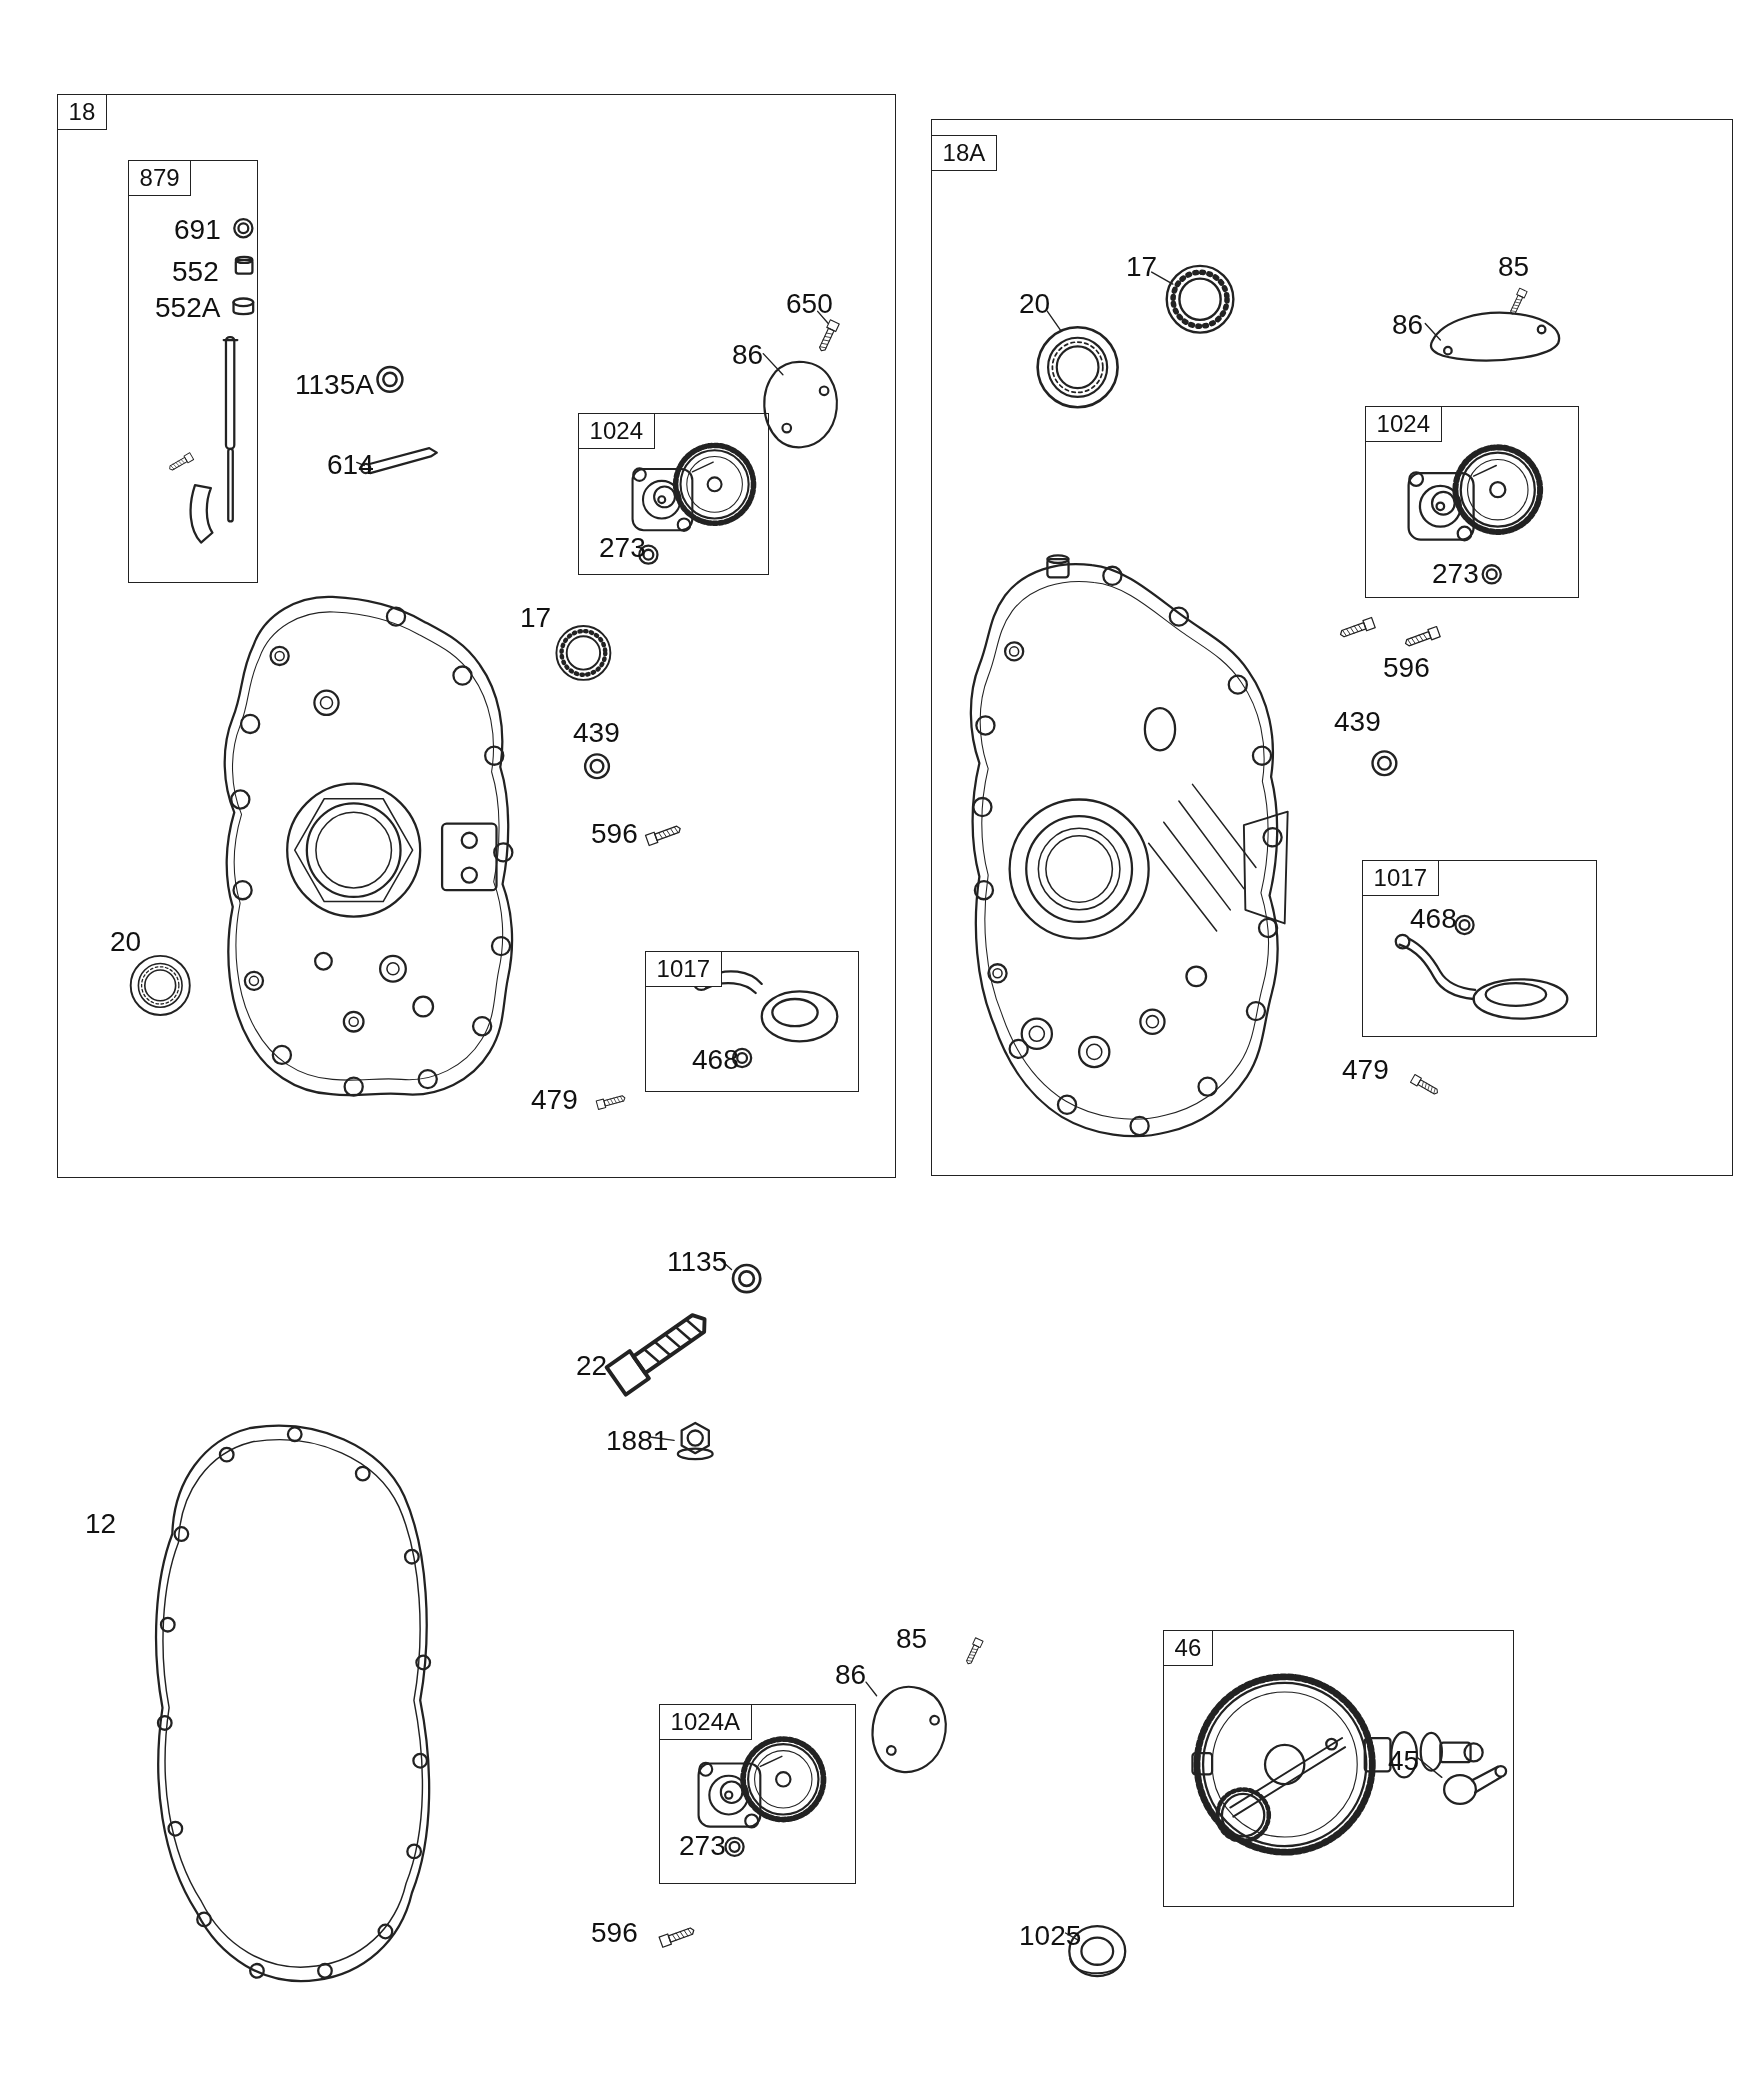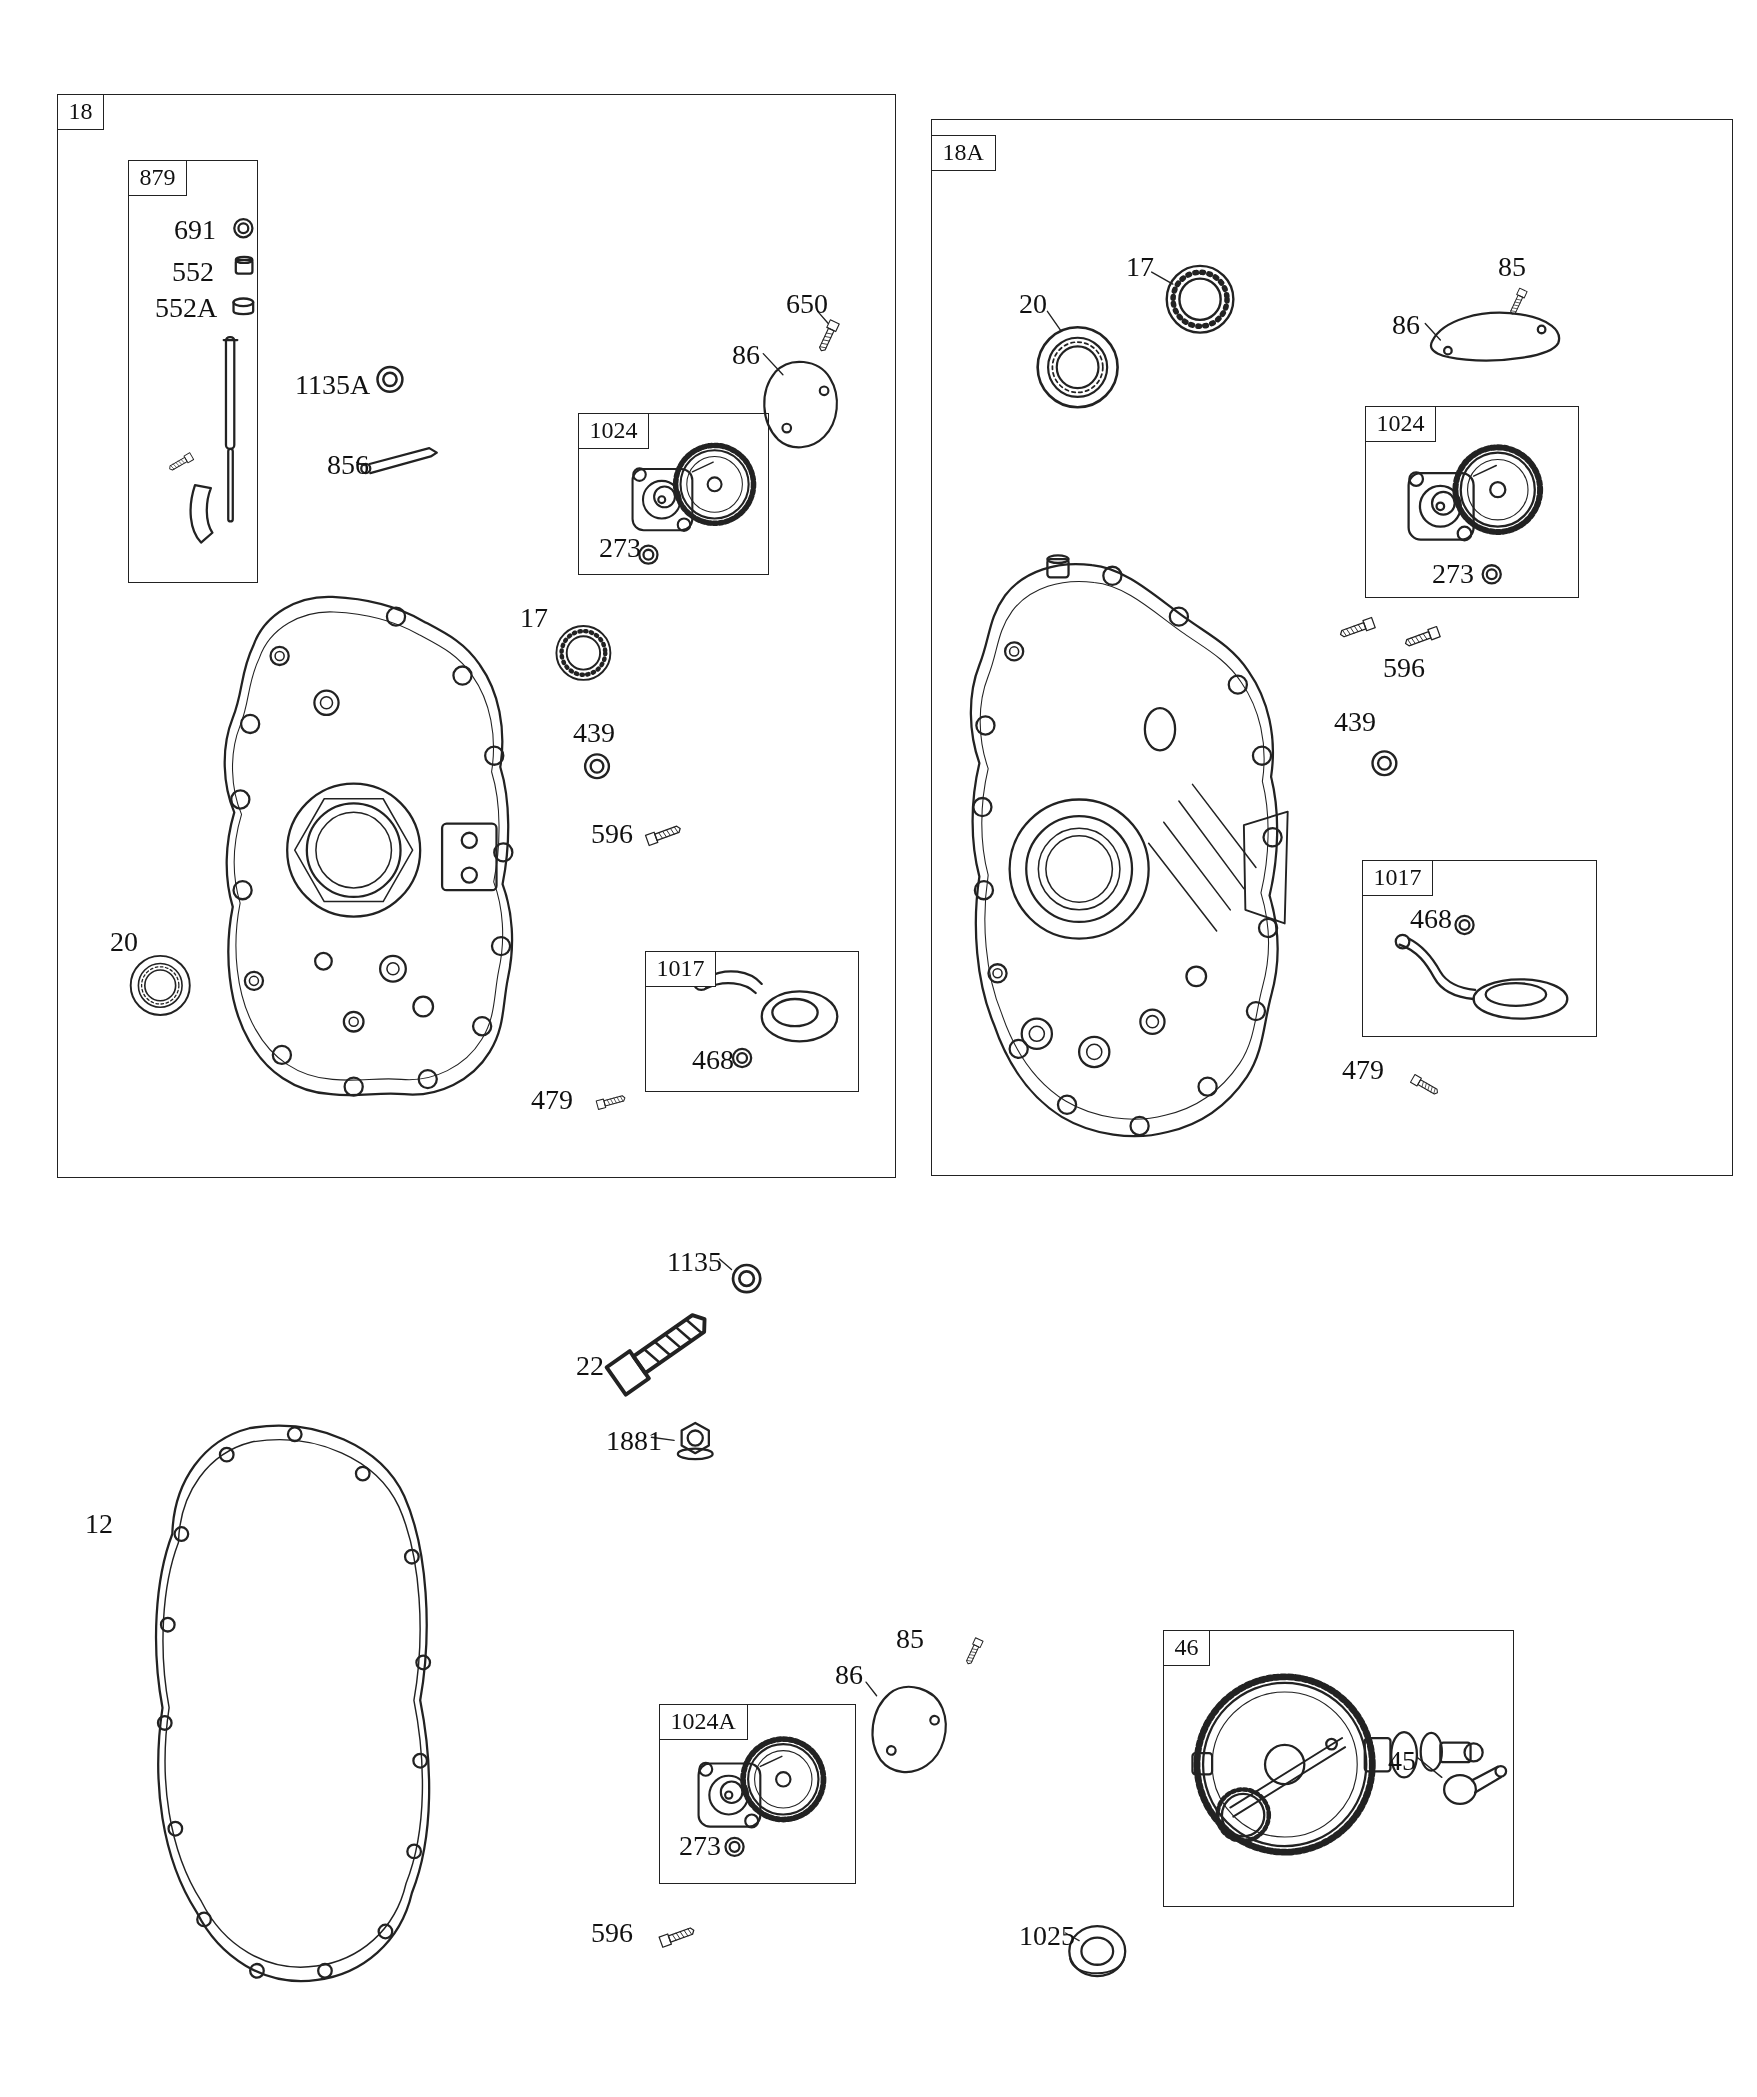--- a/index.html
+++ b/index.html
@@ -1,20 +1,20 @@
 <!DOCTYPE html>
 <html style="font-size:12px"><head>
 <meta charset="utf-8">
 <style>
   html,body{margin:0;padding:0;background:#ffffff;}
   .page{
     position:relative;
     width:1757px;height:2097px;
     background:#ffffff;
-    font-family:Liberation Serif, serif;
+    font-family:Liberation Sans, sans-serif;
     color:#111111;
     overflow:hidden;
   }
   svg.art{position:absolute;left:0;top:0;}
   .frame{
     position:absolute;
     border:1.5px solid #222222;
     background:transparent;
     pointer-events:none;
   }
@@ -328,21 +328,21 @@
   <div class="tag" style="left:645px;top:951px">1017</div>
   <div class="tag" style="left:1365px;top:406px">1024</div>
   <div class="tag" style="left:1362px;top:860px">1017</div>
   <div class="tag" style="left:659px;top:1704px">1024A</div>
   <div class="tag" style="left:1163px;top:1630px">46</div>
 
   <span class="callout" style="left:174px;top:215px">691</span>
   <span class="callout" style="left:172px;top:257px">552</span>
   <span class="callout" style="left:155px;top:293px">552A</span>
   <span class="callout" style="left:295px;top:370px">1135A</span>
-  <span class="callout" style="left:327px;top:450px">856</span>
+  <span class="callout" style="left:327px;top:450px">614</span>
   <span class="callout" style="left:786px;top:289px">650</span>
   <span class="callout" style="left:732px;top:340px">86</span>
   <span class="callout" style="left:599px;top:533px">273</span>
   <span class="callout" style="left:520px;top:603px">17</span>
   <span class="callout" style="left:573px;top:718px">439</span>
   <span class="callout" style="left:591px;top:819px">596</span>
   <span class="callout" style="left:110px;top:927px">20</span>
   <span class="callout" style="left:692px;top:1045px">468</span>
   <span class="callout" style="left:531px;top:1085px">479</span>
 

